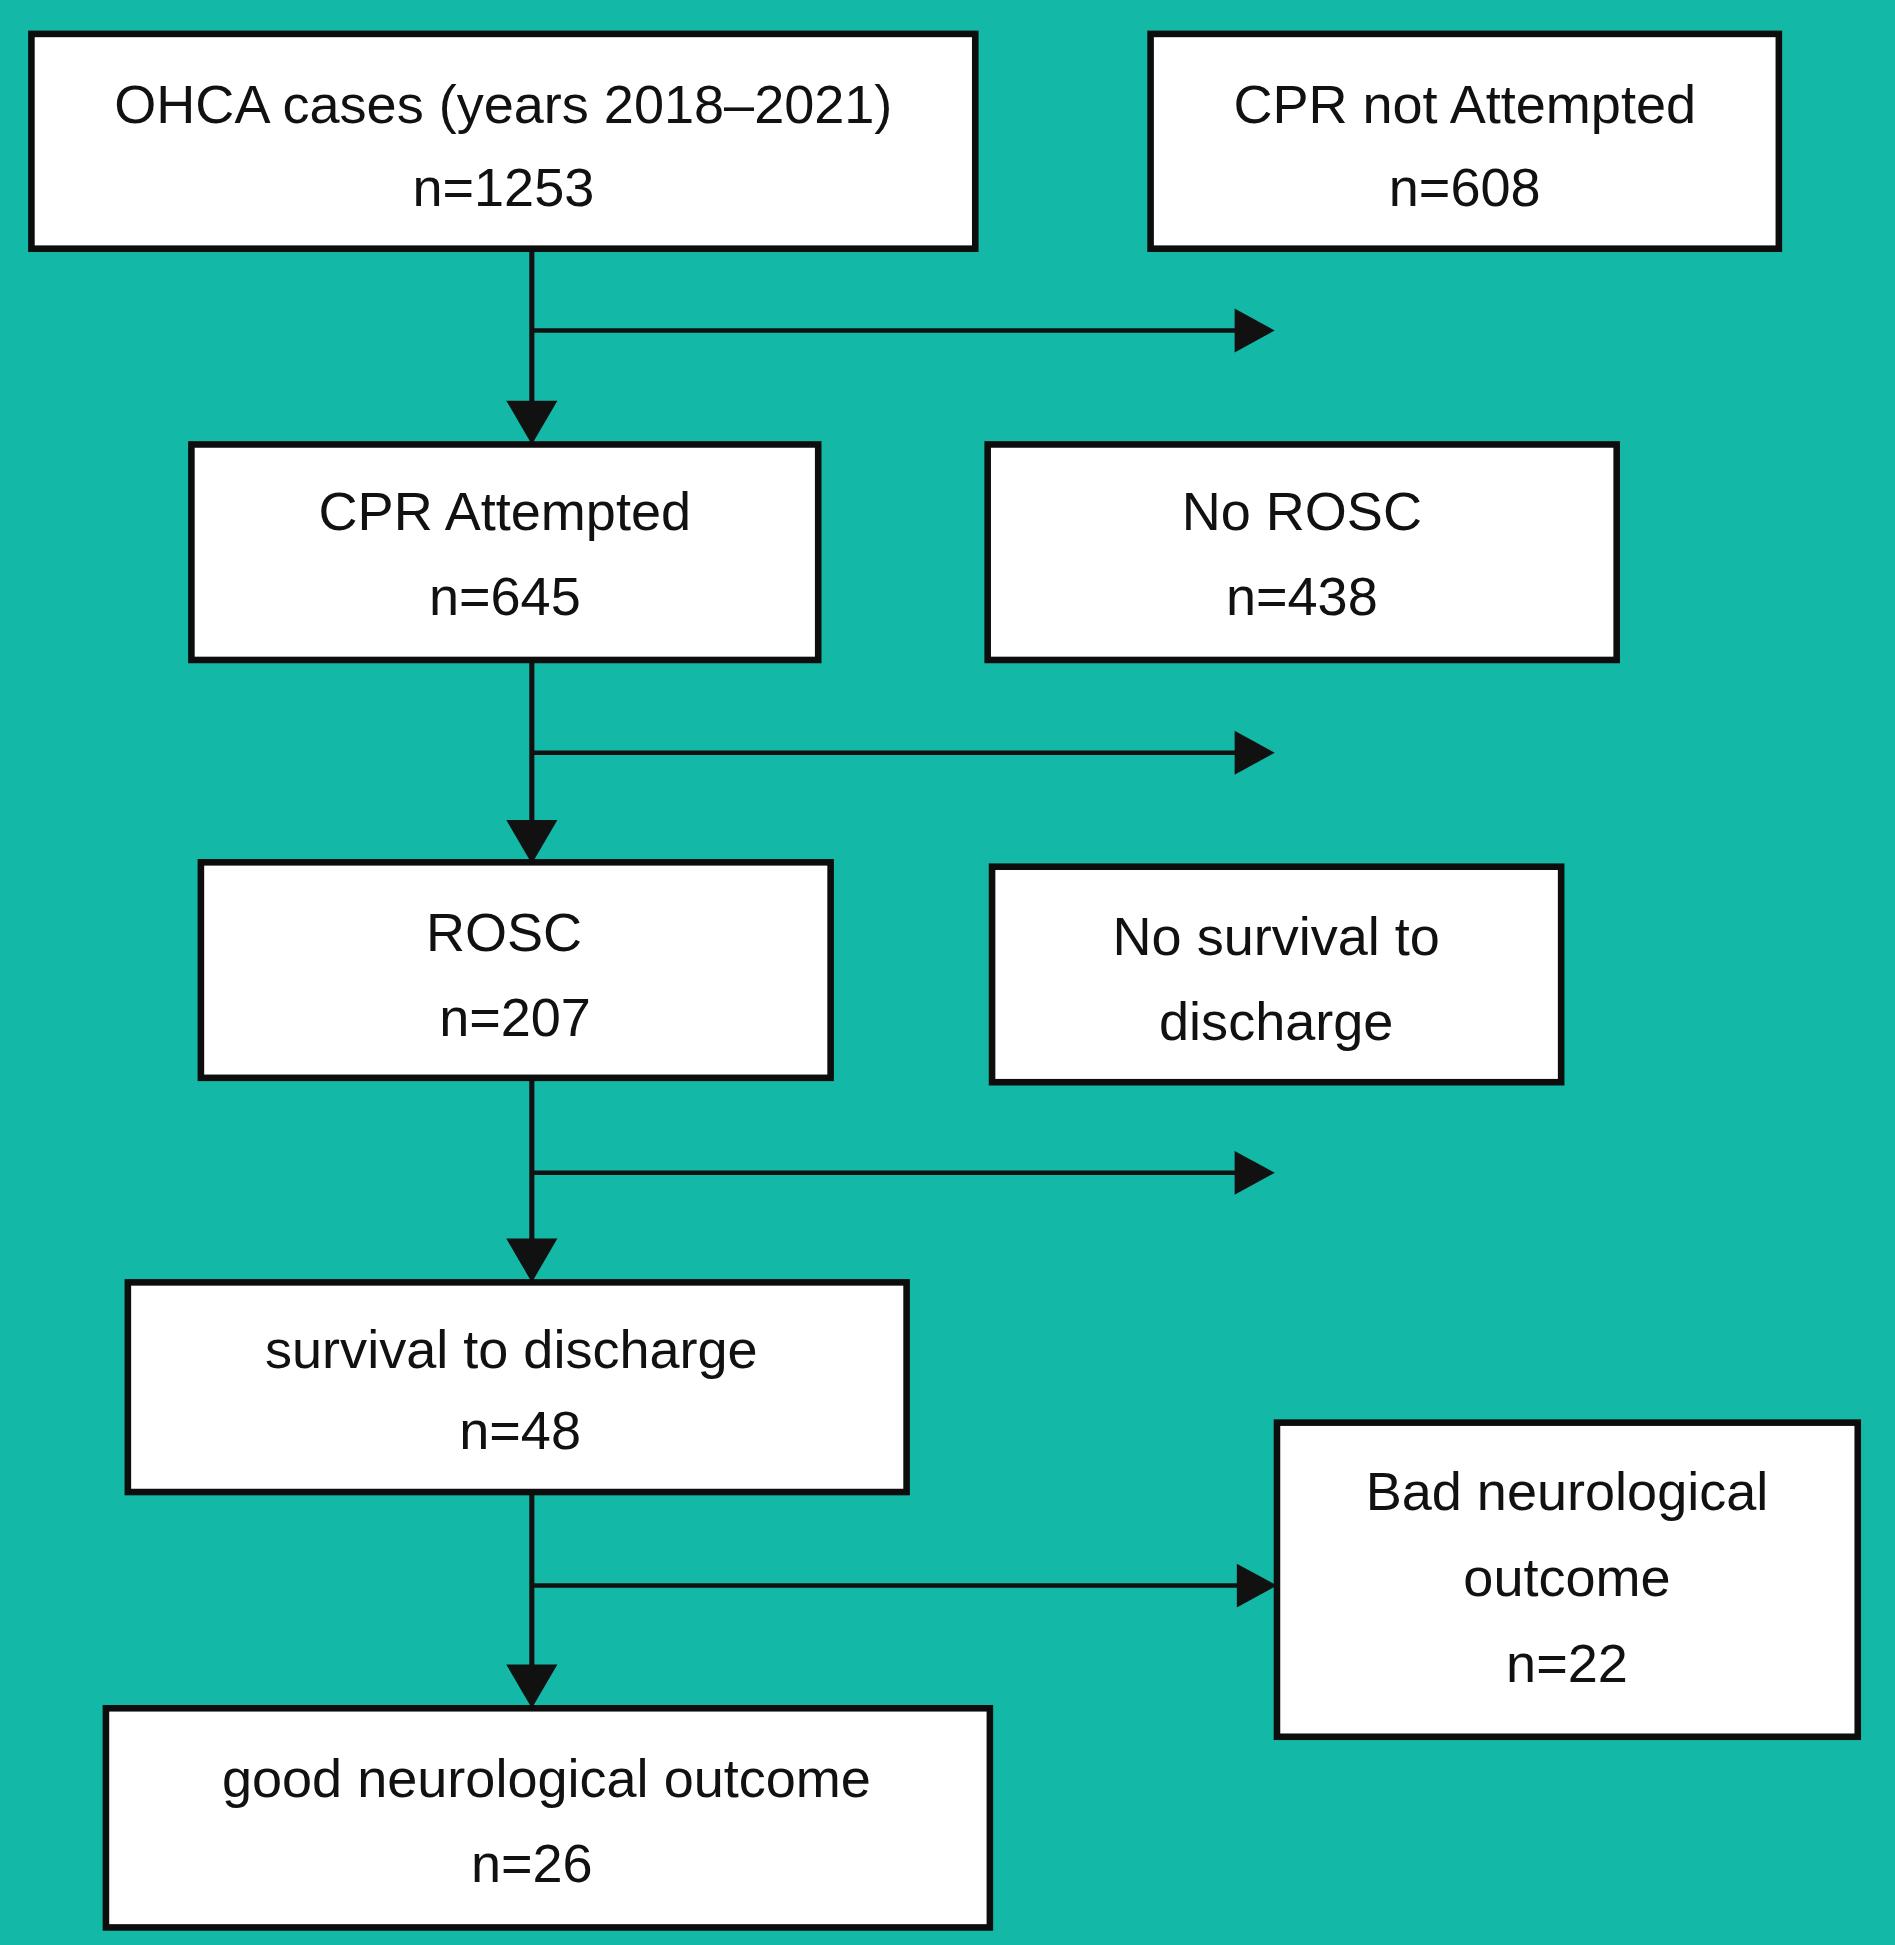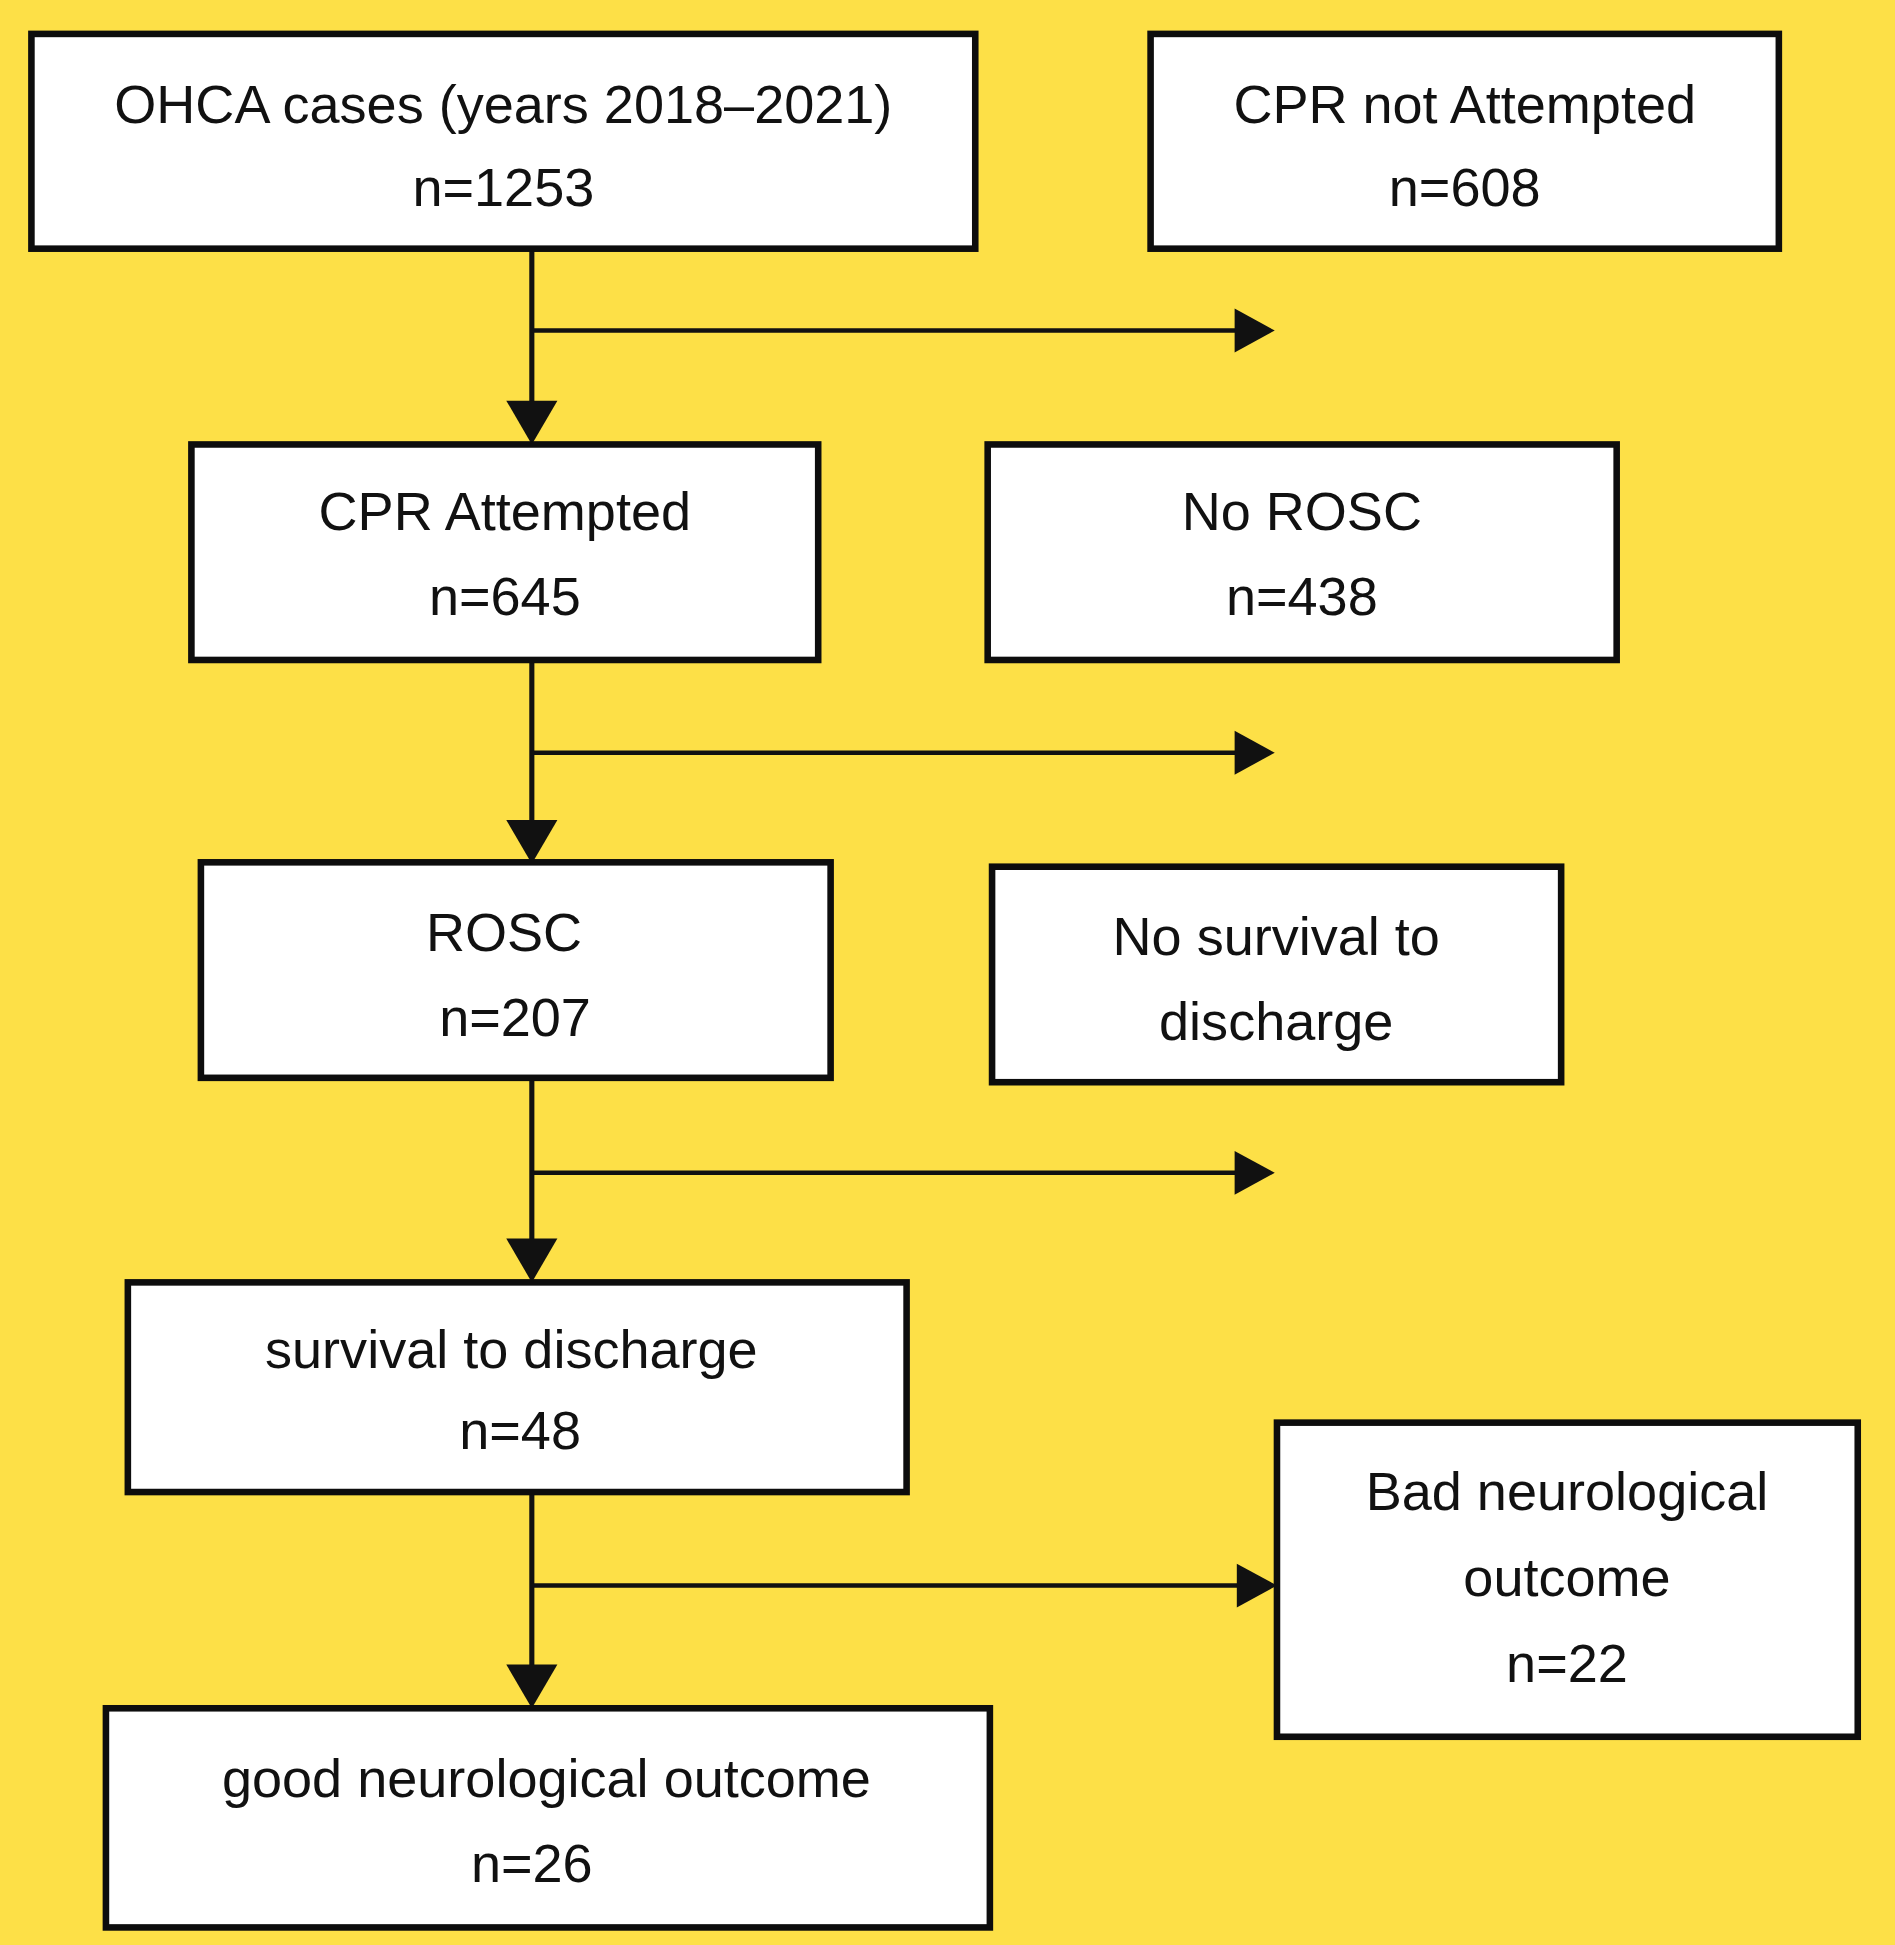--- a/index.html
+++ b/index.html
@@ -10,21 +10,21 @@
   body {
     width: 1895px;
     height: 1946px;
     font-family: "Liberation Sans", sans-serif;
     overflow: hidden;
   }
   #flow-root {
     position: relative;
     width: 1895px;
     height: 1946px;
-    background: #fde047;
+    background: #14b8a6;
   }
   svg#flow-svg {
     position: absolute;
     top: 0;
     left: 0;
     width: 1895px;
     height: 1946px;
     display: block;
   }
   .node-box {

